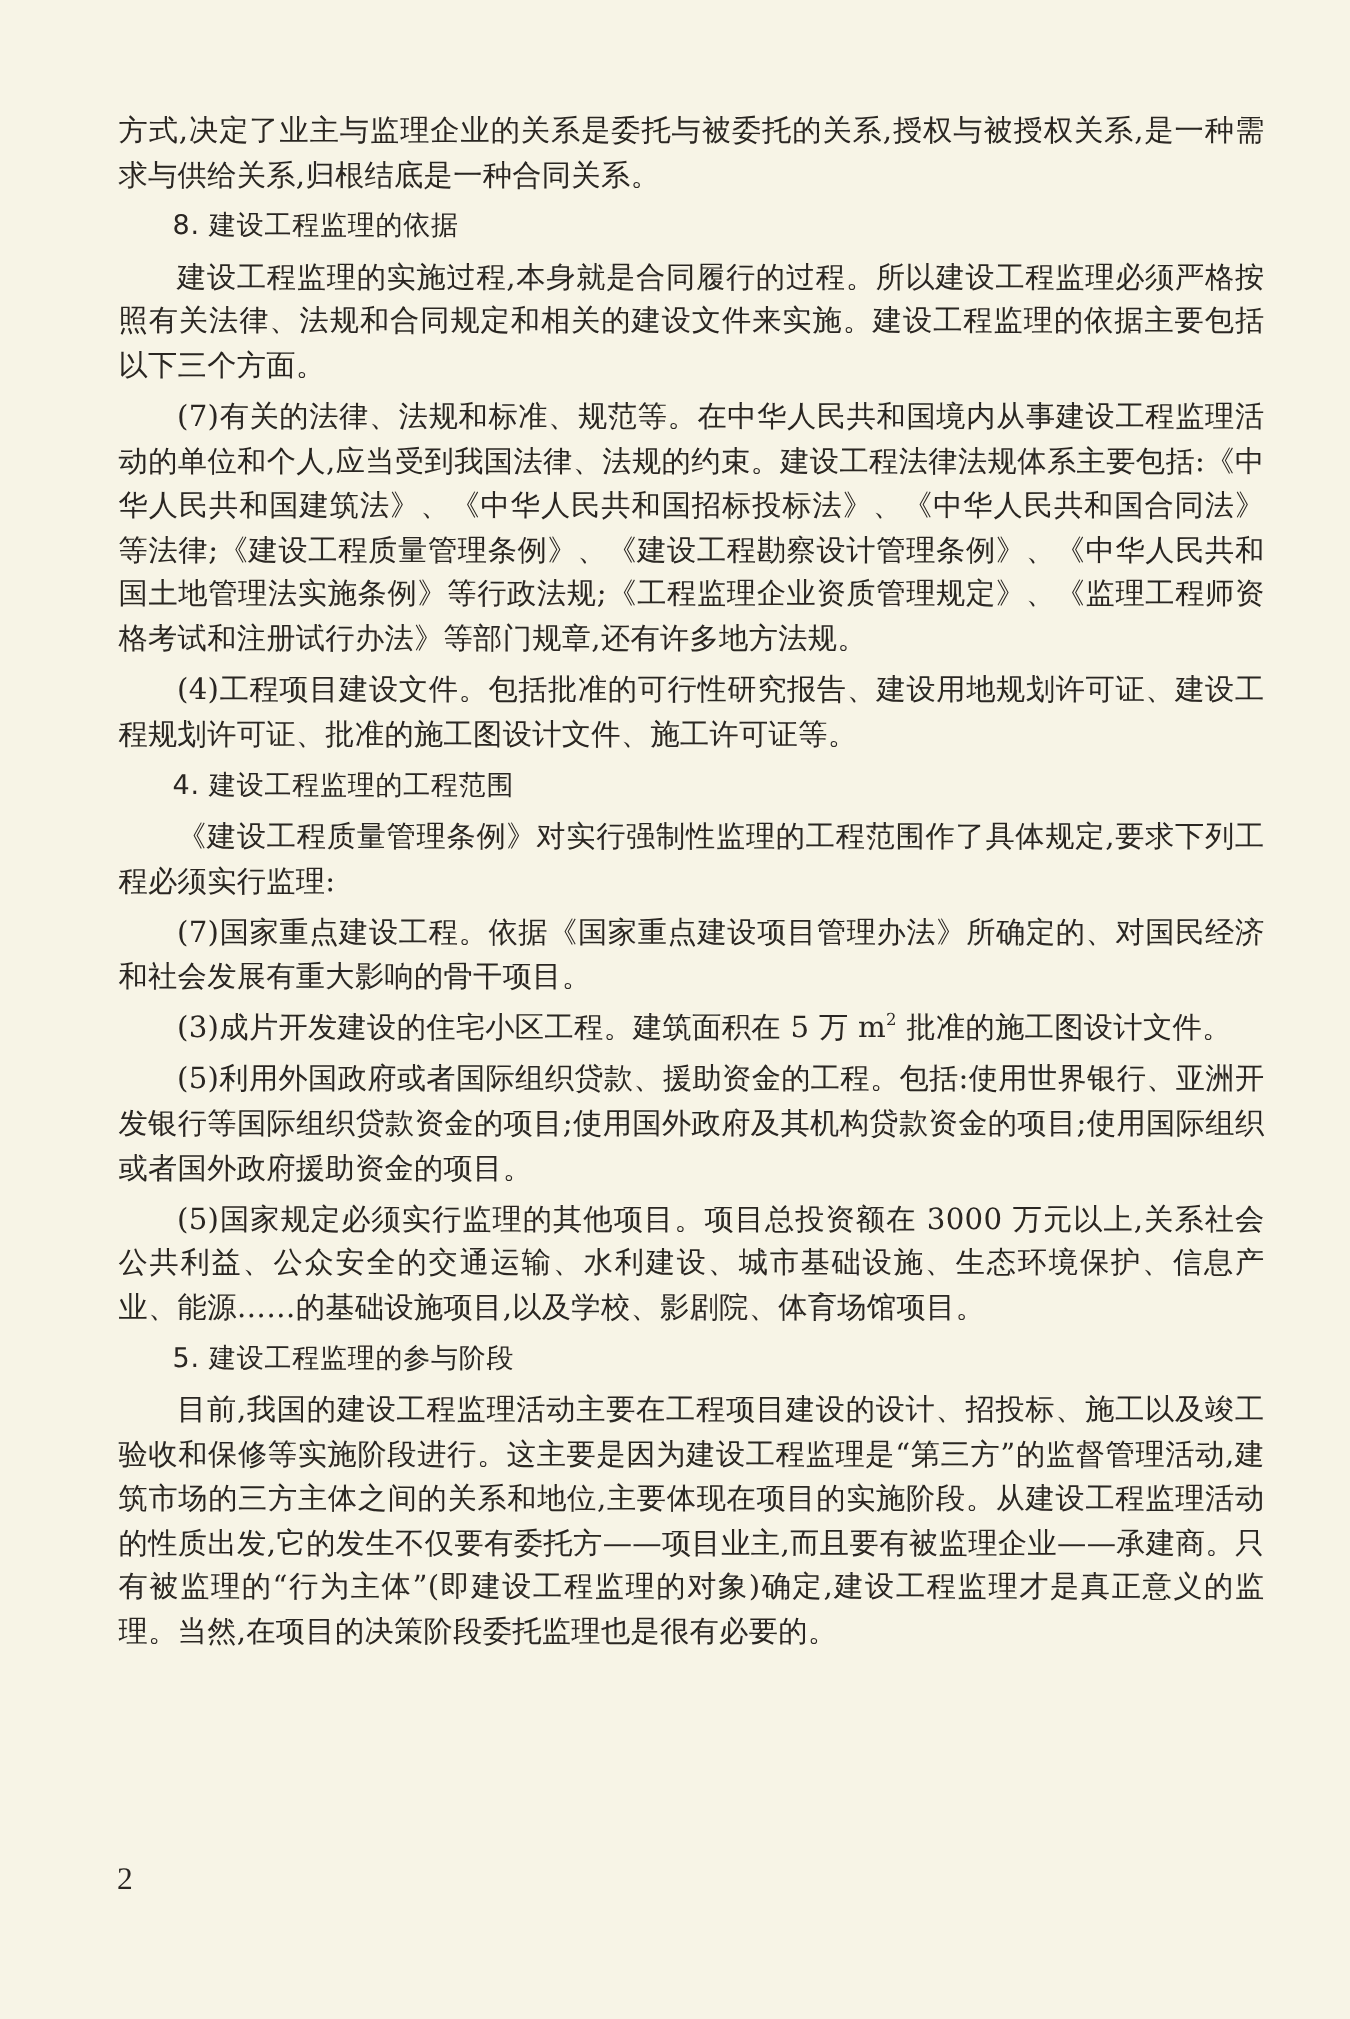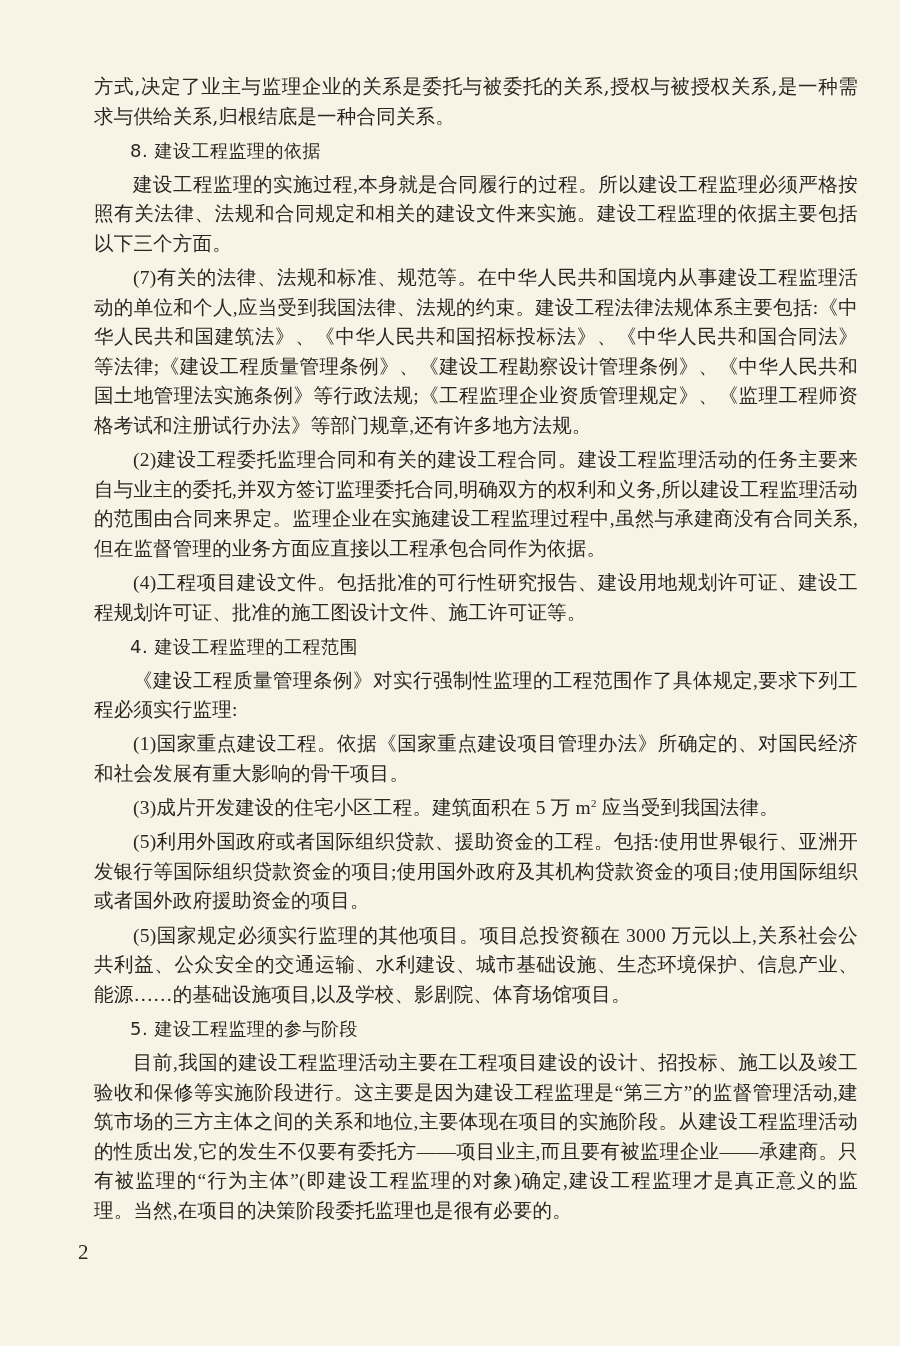--- a/index.html
+++ b/index.html
@@ -10,35 +10,34 @@
       width: 900px;
       height: 1346px;
       background: #f7f4e6;
       overflow: hidden;
       position: relative;
       font-family: "DejaVu Serif", "Liberation Serif", serif;
       color: #2a2622;
     }
     .page {
       position: absolute;
-      left: 94px;
+      left: 79px;
       top: 72px;
       width: 764px;
     }
     .para {
       font-size: 19.5px;
       line-height: 29.6px;
       text-align: justify;
       text-justify: inter-ideograph;
       margin: 0 0 4.5px 0;
       letter-spacing: 0.2px;
     }
     .indent {
       text-indent: 2em;
-      font-family: Liberation Serif, serif;
     }
     .heading {
       font-family: "DejaVu Sans", "Liberation Sans", sans-serif;
       font-size: 18px;
       line-height: 29.6px;
       margin: 0 0 4.5px 0;
       padding-left: 2em;
       letter-spacing: 0.5px;
     }
     .page-number {
@@ -56,27 +55,26 @@
   </style>
 </head>
 <body>
 
 <div class="page">
   <p class="para">方式,决定了业主与监理企业的关系是委托与被委托的关系,授权与被授权关系,是一种需求与供给关系,归根结底是一种合同关系。</p>
 
   <div class="heading">8. 建设工程监理的依据</div>
   <p class="para indent">建设工程监理的实施过程,本身就是合同履行的过程。所以建设工程监理必须严格按照有关法律、法规和合同规定和相关的建设文件来实施。建设工程监理的依据主要包括以下三个方面。</p>
   <p class="para indent">(7)有关的法律、法规和标准、规范等。在中华人民共和国境内从事建设工程监理活动的单位和个人,应当受到我国法律、法规的约束。建设工程法律法规体系主要包括:《中华人民共和国建筑法》、《中华人民共和国招标投标法》、《中华人民共和国合同法》等法律;《建设工程质量管理条例》、《建设工程勘察设计管理条例》、《中华人民共和国土地管理法实施条例》等行政法规;《工程监理企业资质管理规定》、《监理工程师资格考试和注册试行办法》等部门规章,还有许多地方法规。</p>
-  <p class="para indent">(2)建设工程委托监理合同和有关的建设工程合同。建设工程监理活动的任务主要来自与业主的委托,并双方签订监理委托合同,明确双方的权利和义务,所以建设工程监理活动的范围由合同来界定。监理企业在实施建设工程监理过程中,虽然与承建商没有合同关系,但在监督管理的业务方面应直接以工程承包合同作为依据。</p>
   <p class="para indent">(4)工程项目建设文件。包括批准的可行性研究报告、建设用地规划许可证、建设工程规划许可证、批准的施工图设计文件、施工许可证等。</p>
 
   <div class="heading">4. 建设工程监理的工程范围</div>
   <p class="para indent">《建设工程质量管理条例》对实行强制性监理的工程范围作了具体规定,要求下列工程必须实行监理:</p>
-  <p class="para indent">(1)国家重点建设工程。依据《国家重点建设项目管理办法》所确定的、对国民经济和社会发展有重大影响的骨干项目。</p>
-  <p class="para indent"><span>(3)成片开发建设的住宅小区工程。建筑面积在 5 万 m</span><sup>2</sup><span> 应当受到我国法律。</span></p>
+  <p class="para indent">(7)国家重点建设工程。依据《国家重点建设项目管理办法》所确定的、对国民经济和社会发展有重大影响的骨干项目。</p>
+  <p class="para indent"><span>(3)成片开发建设的住宅小区工程。建筑面积在 5 万 m</span><sup>2</sup><span> 批准的施工图设计文件。</span></p>
   <p class="para indent">(5)利用外国政府或者国际组织贷款、援助资金的工程。包括:使用世界银行、亚洲开发银行等国际组织贷款资金的项目;使用国外政府及其机构贷款资金的项目;使用国际组织或者国外政府援助资金的项目。</p>
   <p class="para indent">(5)国家规定必须实行监理的其他项目。项目总投资额在 3000 万元以上,关系社会公共利益、公众安全的交通运输、水利建设、城市基础设施、生态环境保护、信息产业、能源……的基础设施项目,以及学校、影剧院、体育场馆项目。</p>
 
   <div class="heading">5. 建设工程监理的参与阶段</div>
   <p class="para indent">目前,我国的建设工程监理活动主要在工程项目建设的设计、招投标、施工以及竣工验收和保修等实施阶段进行。这主要是因为建设工程监理是“第三方”的监督管理活动,建筑市场的三方主体之间的关系和地位,主要体现在项目的实施阶段。从建设工程监理活动的性质出发,它的发生不仅要有委托方——项目业主,而且要有被监理企业——承建商。只有被监理的“行为主体”(即建设工程监理的对象)确定,建设工程监理才是真正意义的监理。当然,在项目的决策阶段委托监理也是很有必要的。</p>
 </div>
 
 <div class="page-number">2</div>
 
 </body></html>

